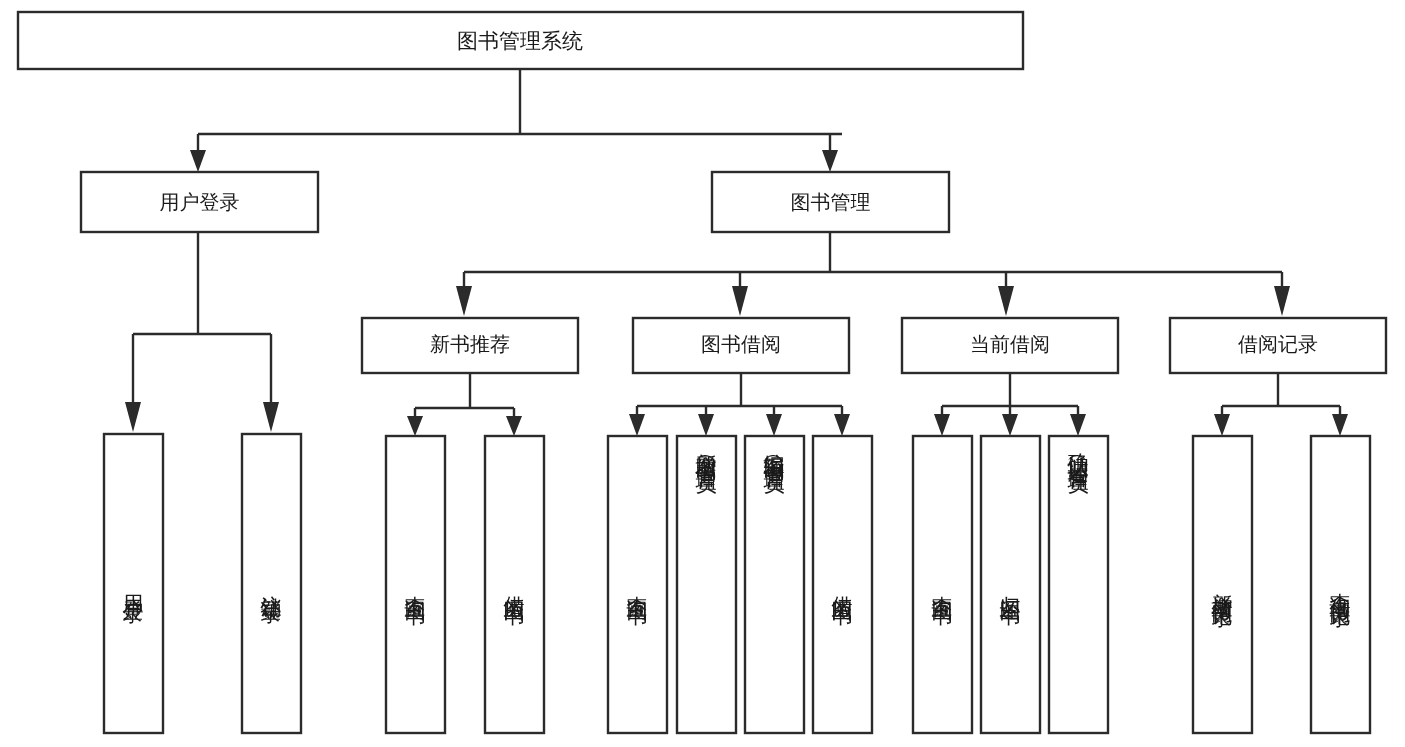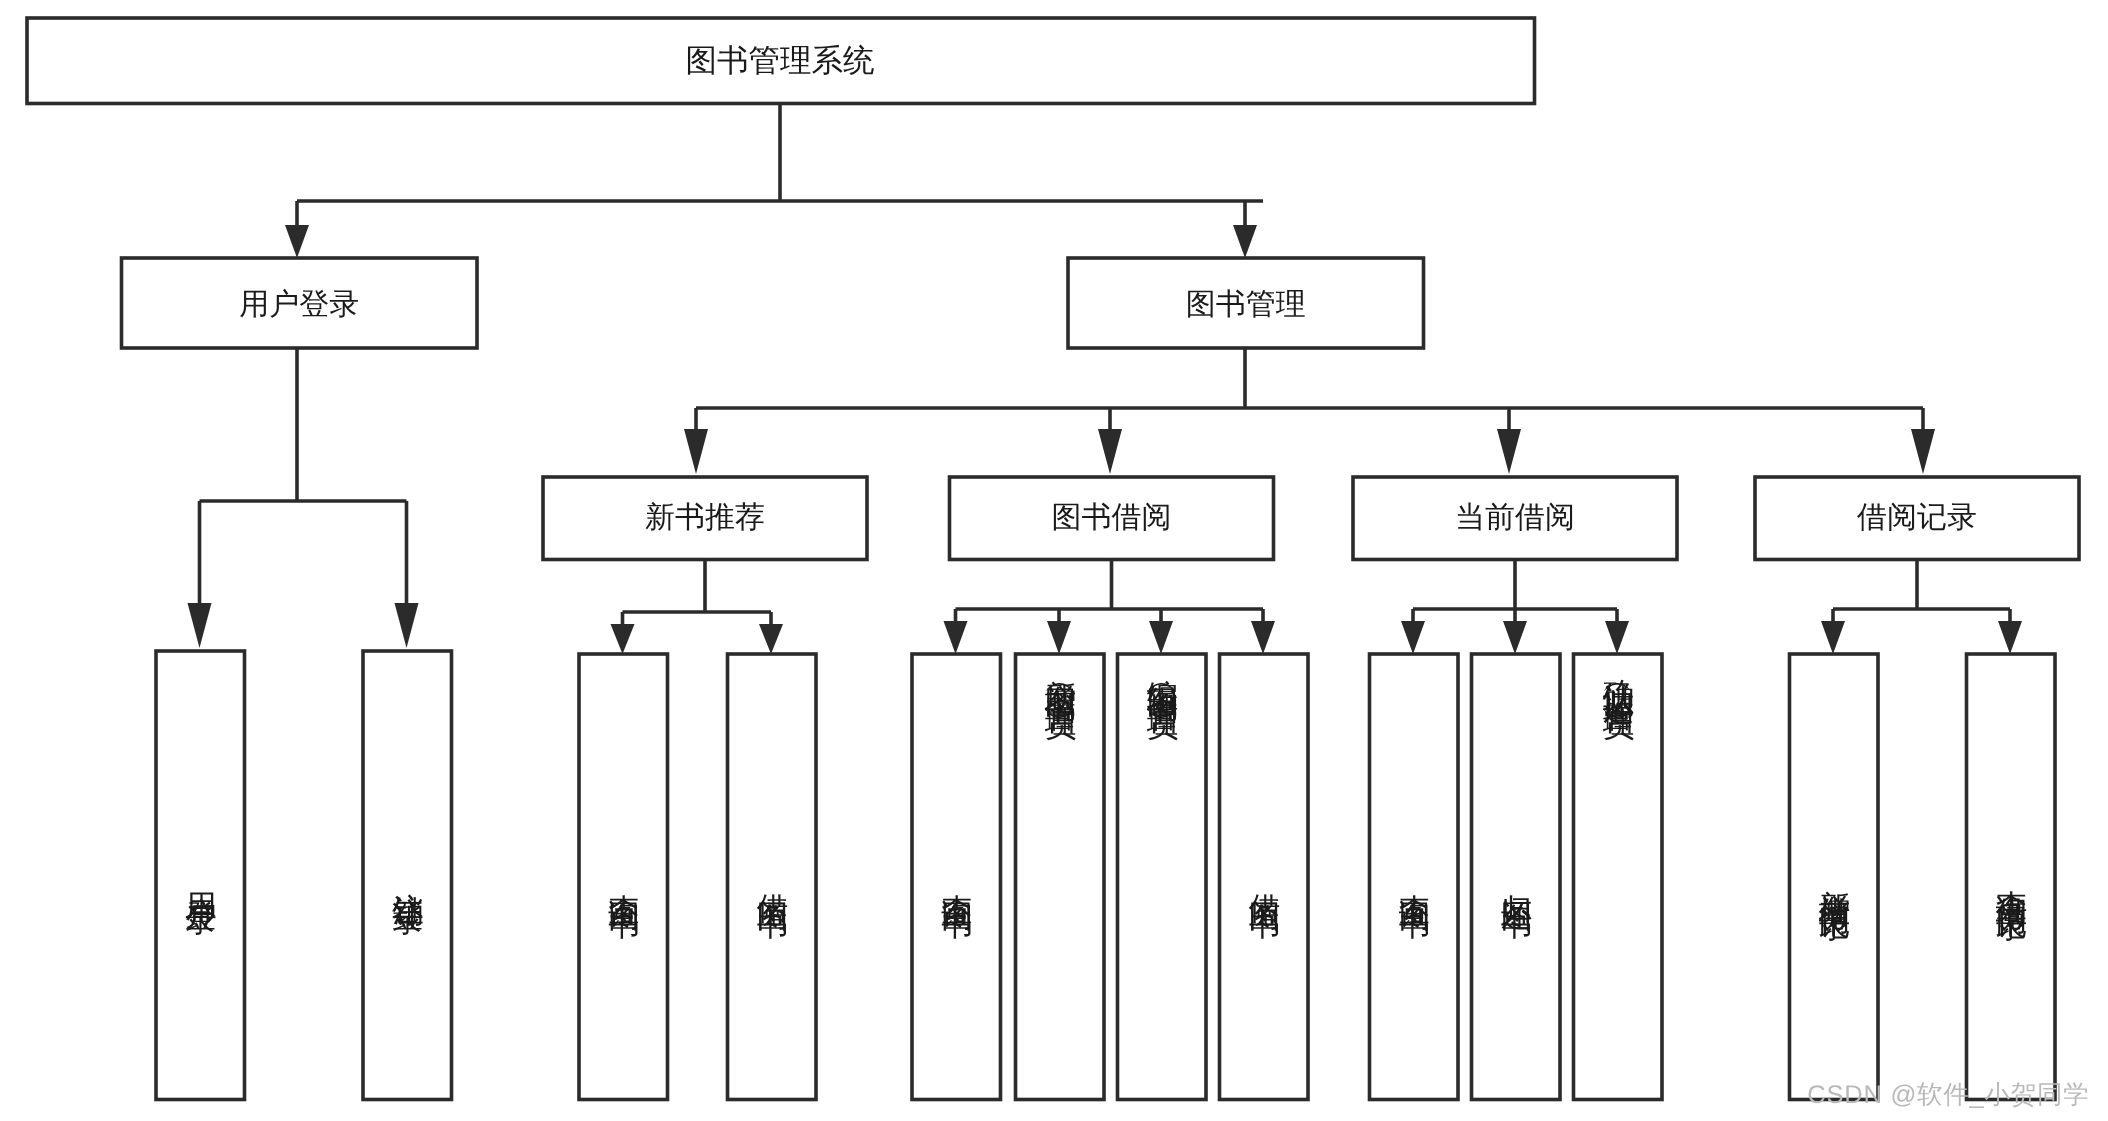--- a/index.html
+++ b/index.html
@@ -250,14 +250,13 @@
     <span class="leaf-label">确认归还（管理员）</span>
   </div>
 
   <div class="leaf-label-wrap" style="left:1193px; top:436px; width:59px; height:297px;">
     <span class="leaf-label">新增借阅记录</span>
   </div>
   <div class="leaf-label-wrap" style="left:1311px; top:436px; width:59px; height:297px;">
     <span class="leaf-label">查询借阅记录</span>
   </div>
 
-  <div class="watermark">CSDN @软件_小贺同学</div>
 </div>
 
 </body></html>

